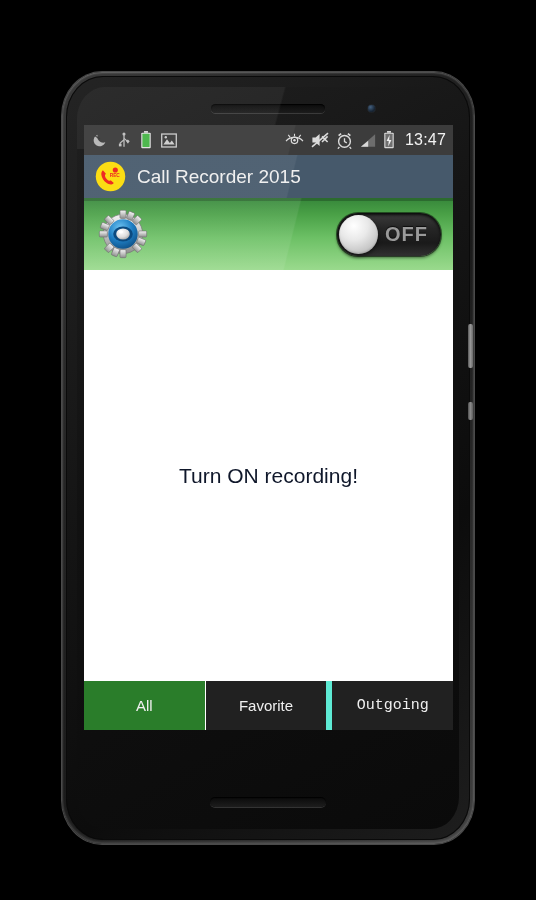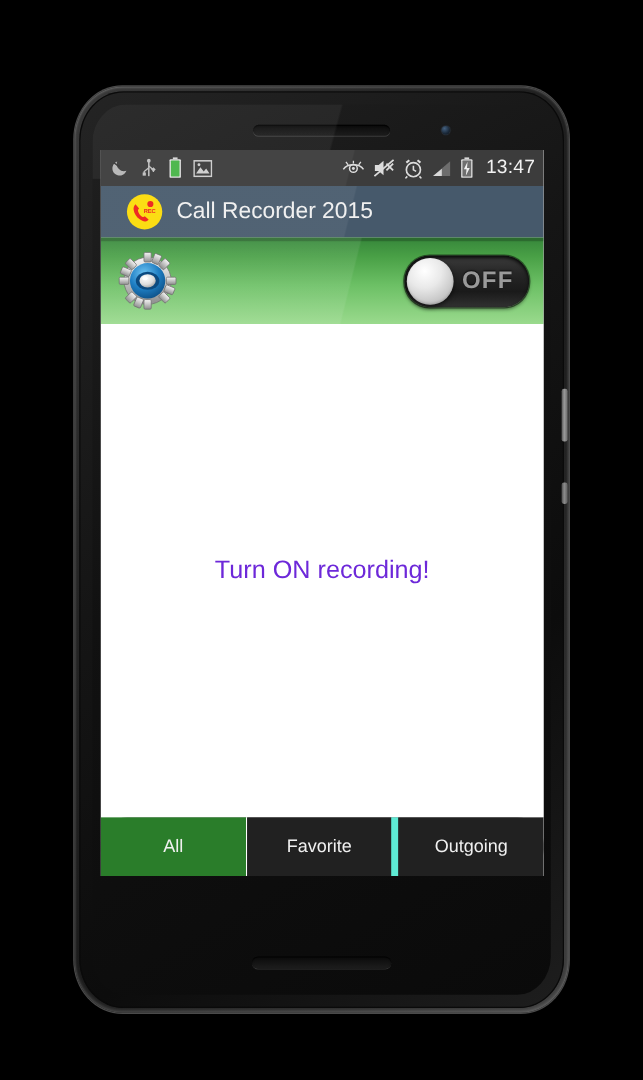--- a/index.html
+++ b/index.html
@@ -109,21 +109,21 @@
     color:#f2f2f2; font-size:16px; letter-spacing:.2px;
     margin-left:3px; font-family:"Liberation Sans", sans-serif;
   }
 
   
   #title-bar {
     position:relative;
     height:43px; width:100%;
     background:#46596b;
     display:flex; align-items:center;
-    padding-left:21px;
+    padding-left:11px;
     overflow:hidden;
   }
   #title-bar::after{
     content:""; position:absolute; inset:0;
     background:linear-gradient(104deg, rgba(255,255,255,.06) 0%, rgba(255,255,255,.06) 56%, rgba(255,255,255,0) 56.4%);
     pointer-events:none;
   }
   #app-icon { width:31px; height:31px; position:relative; z-index:2; flex:0 0 auto; }
   #app-title {
     color:#f0f0f0; font-size:19px; margin-left:11px;
@@ -175,39 +175,38 @@
   }
 
   
   #content {
     position:relative;
     background:#ffffff;
     height:411px; width:100%;
     display:flex; align-items:center; justify-content:center;
   }
   #empty-message {
-    color:#6d28d9; font-size:21px; text-align:center;
+    color:#0f172a; font-size:21px; text-align:center;
   }
 
   
   #tab-bar {
     display:flex; width:100%; height:49px;
     background:#1f1f1f;
-    border-radius:22px;
   }
   .tab {
     flex:1 1 0;
     display:flex; align-items:center; justify-content:center;
     color:#f0f0f0; font-size:15px;
     background:#212121;
     border-right:6px solid #5eead4;
     cursor:pointer;
     overflow:hidden; white-space:nowrap;
   }
-  .tab:last-child { border-right:none; }
+  .tab:last-child { border-right:none;font-family:Liberation Mono, monospace; }
   .tab.active {
     background:#2a7d2a;
     border-right:1px solid #ffffff;
   }
 </style>
 </head>
 <body>
 
 <div id="stage">
 

